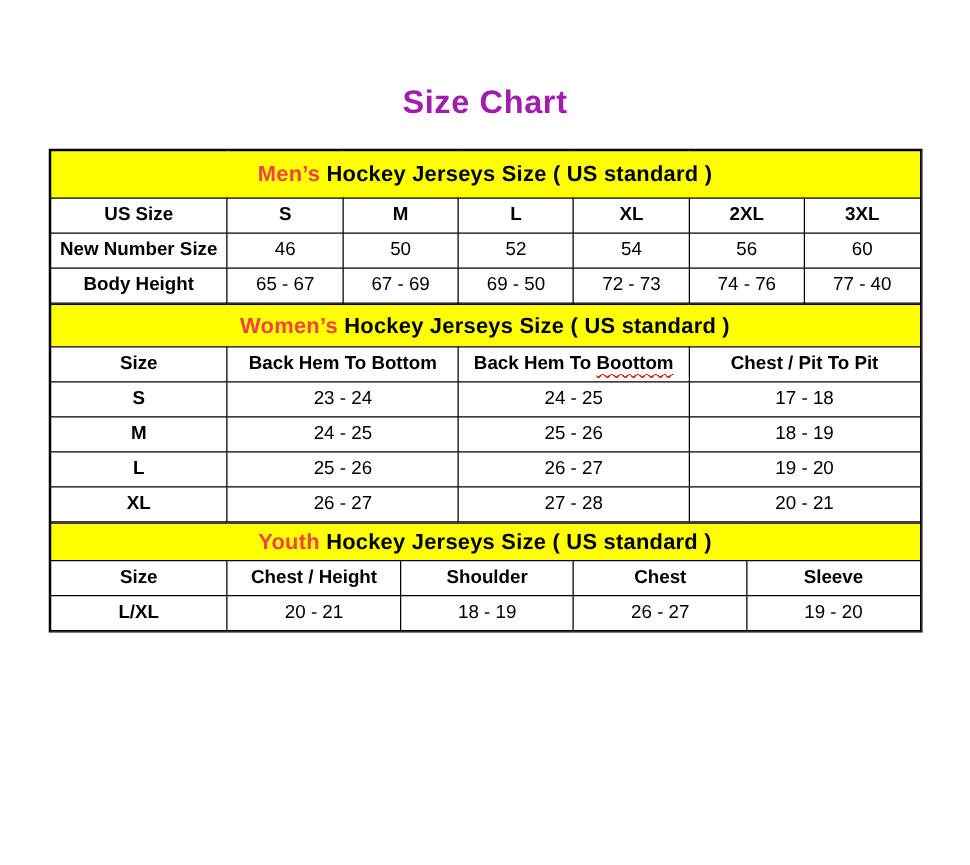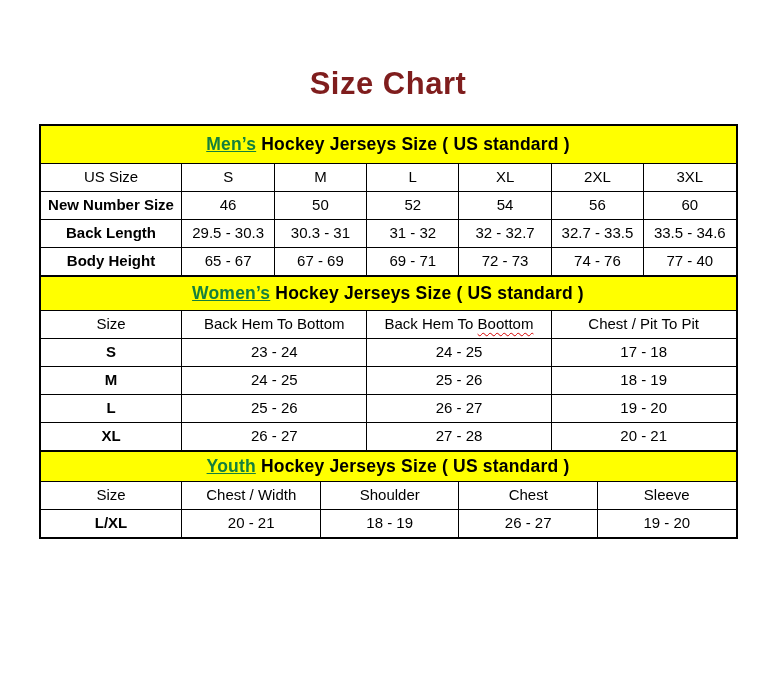--- a/index.html
+++ b/index.html
@@ -14,23 +14,23 @@
   }
   .page {
     width: 776px;
     height: 692px;
     position: relative;
   }
   .title {
     margin: 0;
     padding-top: 66px;
     text-align: center;
-    font-size: 31px;
+    font-size: 26px;
     font-weight: 700;
-    color: #7f1d1d;
+    color: #a21caf;
     letter-spacing: 0.5px;
   }
   .chart-box {
     width: 697px;
     margin: 22px auto 0 auto;
     border: 1.5px solid #000;
   }
   table {
     border-collapse: collapse;
     width: 100%;
@@ -48,22 +48,22 @@
   }
   .banner-cell {
     background: #FFFF00;
     font-weight: 700;
     font-size: 17.5px;
     letter-spacing: 0.2px;
   }
   .mens   .banner-cell { height: 37px; }
   .womens .banner-cell { height: 33px; }
   .youth  .banner-cell { height: 29px; margin-top: 23px; }
-  .accent { color: #15803d; text-decoration: underline; }
-  .col-header th { font-weight: 400; height: 27px; }
+  .accent { color: #ef4444; }
+  .col-header th { font-weight: 700; height: 27px; }
   tbody td { height: 27px; font-weight: 400; }
   .mens   td.row-label { font-weight: 700; }
   .womens td.row-label { font-weight: 700; }
   .youth  td.row-label { font-weight: 700; }
   .squiggle {
     text-decoration-line: underline;
     text-decoration-style: wavy;
     text-decoration-color: #D40000;
     text-decoration-thickness: 1px;
     text-underline-offset: 3px;
@@ -103,33 +103,24 @@
           <tr>
             <td class="row-label">New Number Size</td>
             <td>46</td>
             <td>50</td>
             <td>52</td>
             <td>54</td>
             <td>56</td>
             <td>60</td>
           </tr>
           <tr>
-            <td class="row-label">Back Length</td>
-            <td>29.5 - 30.3</td>
-            <td>30.3 - 31</td>
-            <td>31 - 32</td>
-            <td>32 - 32.7</td>
-            <td>32.7 - 33.5</td>
-            <td>33.5 - 34.6</td>
-          </tr>
-          <tr>
             <td class="row-label">Body Height</td>
             <td>65 - 67</td>
             <td>67 - 69</td>
-            <td>69 - 71</td>
+            <td>69 - 50</td>
             <td>72 - 73</td>
             <td>74 - 76</td>
             <td>77 - 40</td>
           </tr>
         </tbody>
       </table>
       <table class="womens">
         <colgroup>
           <col style="width: 20.4%;">
           <col style="width: 26.533%;">
@@ -181,21 +172,21 @@
           <col style="width: 19.9%;">
           <col style="width: 19.9%;">
           <col style="width: 19.9%;">
         </colgroup>
         <thead>
           <tr>
             <td colspan="5" class="banner-cell"><span class="accent">Youth</span><span> Hockey Jerseys Size ( US standard )</span></td>
           </tr>
           <tr class="col-header">
             <th>Size</th>
-            <th>Chest / Width</th>
+            <th>Chest / Height</th>
             <th>Shoulder</th>
             <th>Chest</th>
             <th>Sleeve</th>
           </tr>
         </thead>
         <tbody>
           <tr>
             <td class="row-label">L/XL</td>
             <td>20 - 21</td>
             <td>18 - 19</td>

